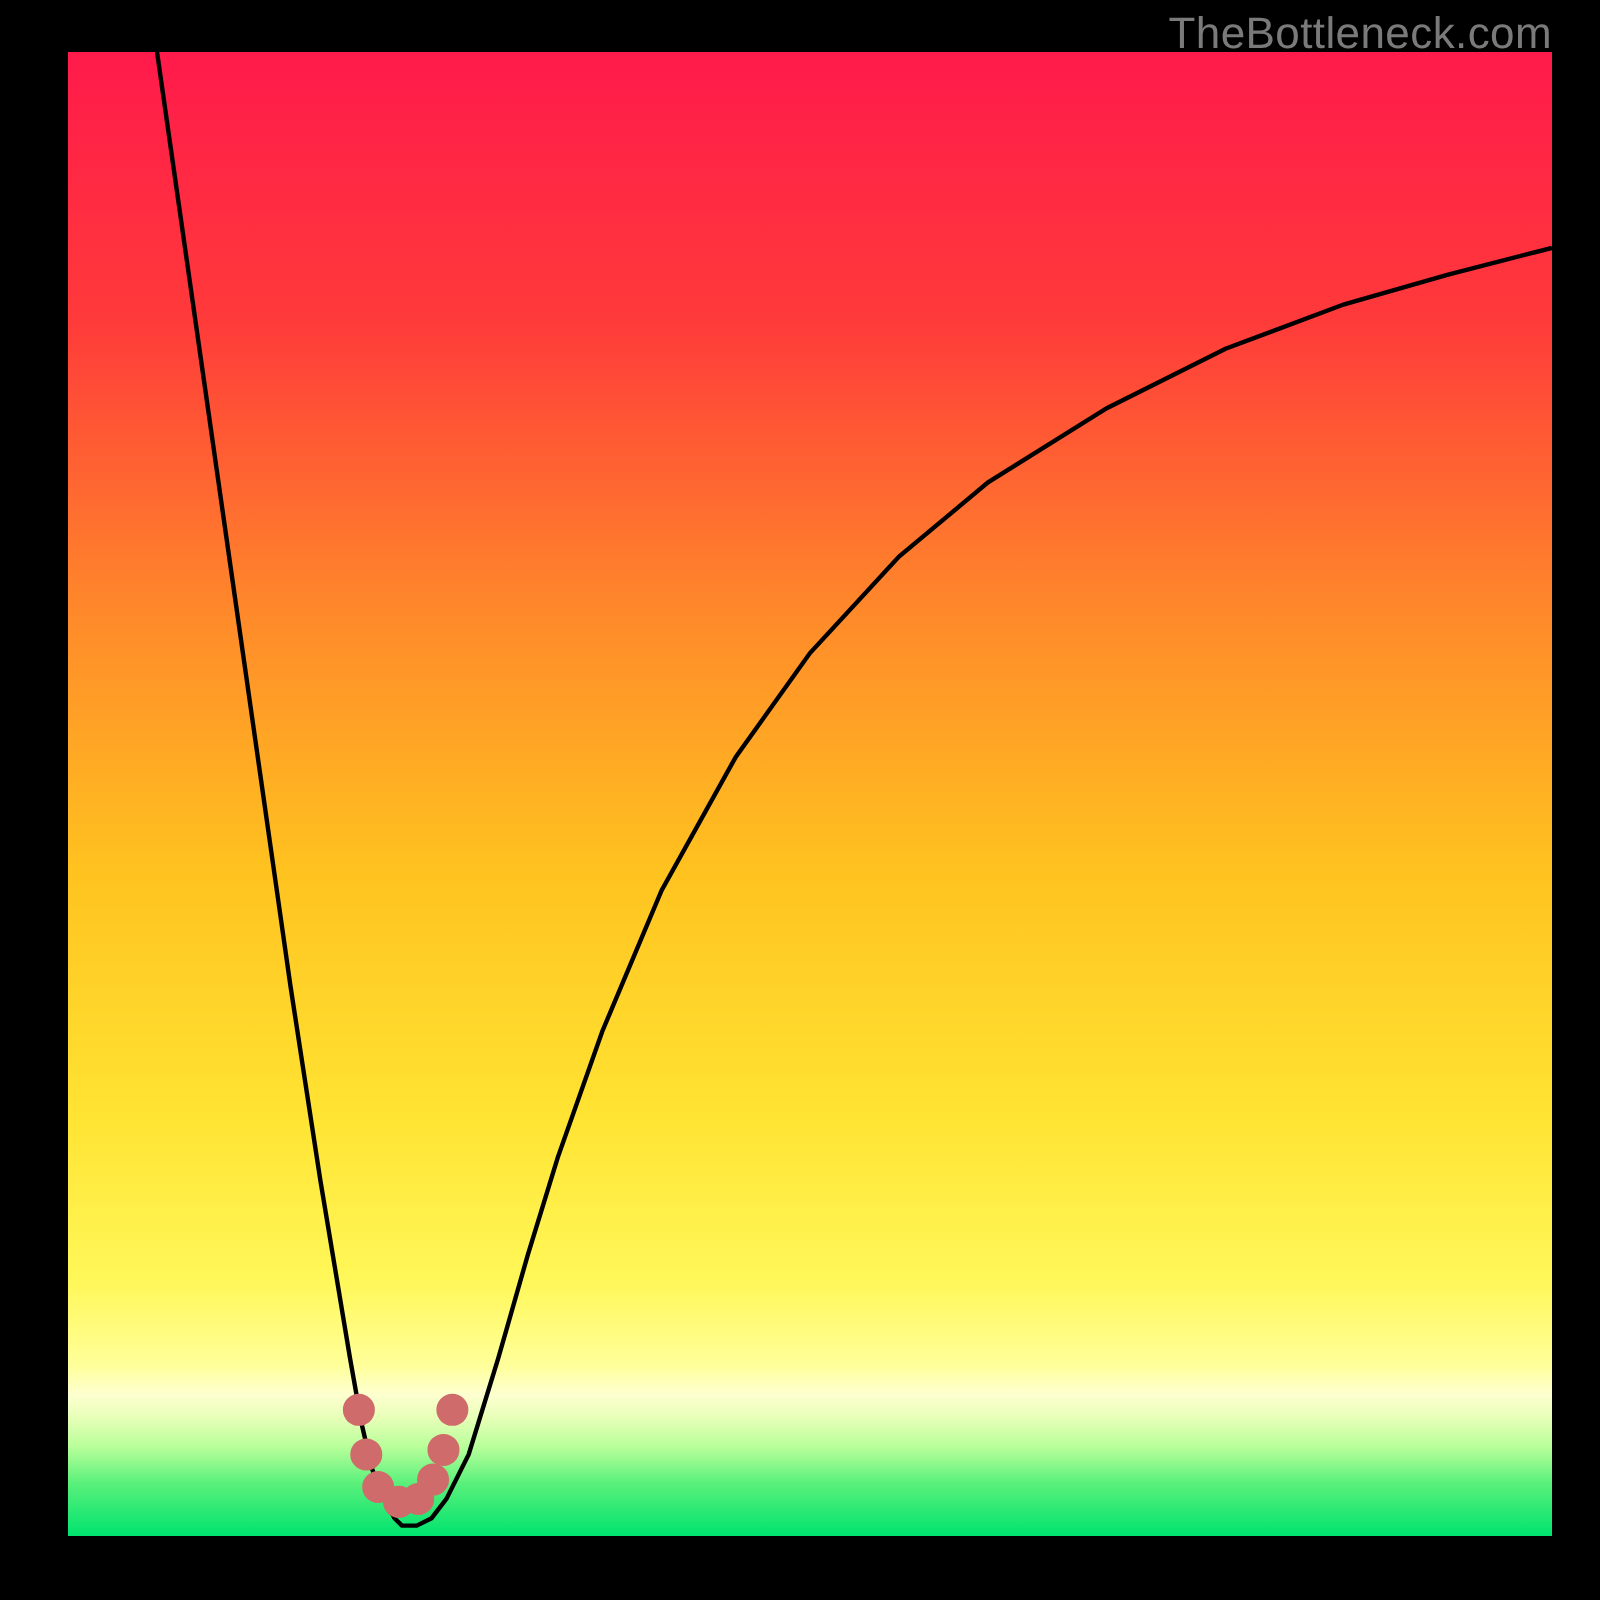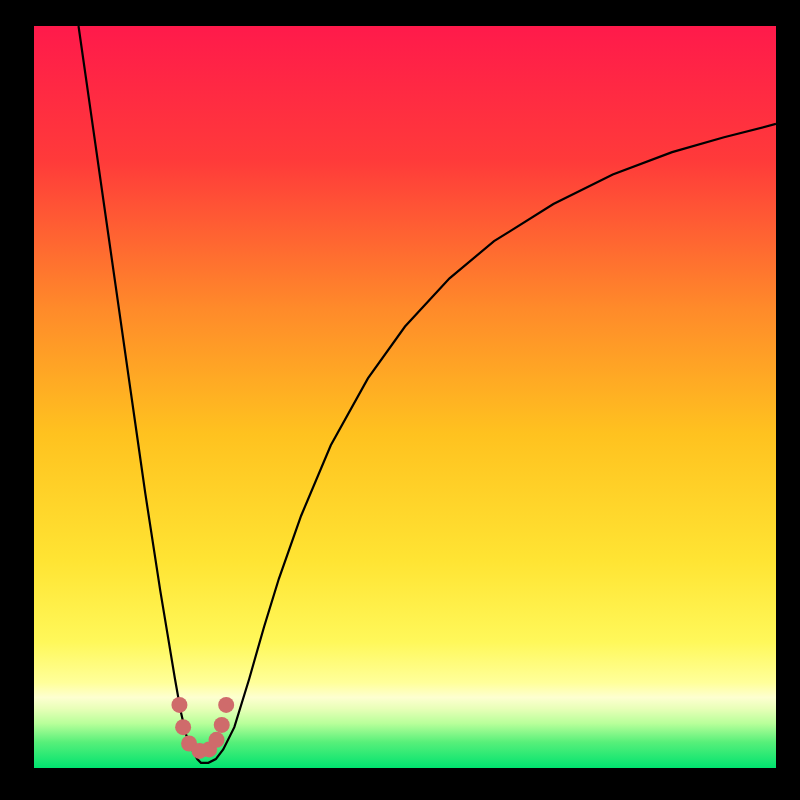--- a/index.html
+++ b/index.html
@@ -73,13 +73,14 @@
           <circle cx="155.08" cy="717.51" r="8" fill="#cf6b6b"></circle>
           <circle cx="165.47" cy="724.93" r="8" fill="#cf6b6b"></circle>
           <circle cx="175.11" cy="723.45" r="8" fill="#cf6b6b"></circle>
           <circle cx="182.53" cy="713.80" r="8" fill="#cf6b6b"></circle>
           <circle cx="187.73" cy="698.96" r="8" fill="#cf6b6b"></circle>
           <circle cx="192.18" cy="678.93" r="8" fill="#cf6b6b"></circle>
         </g>
     </svg>
   </div>
 
+  <div class="watermark">TheBottleneck.com</div>
 </div>
 
 </body></html>

